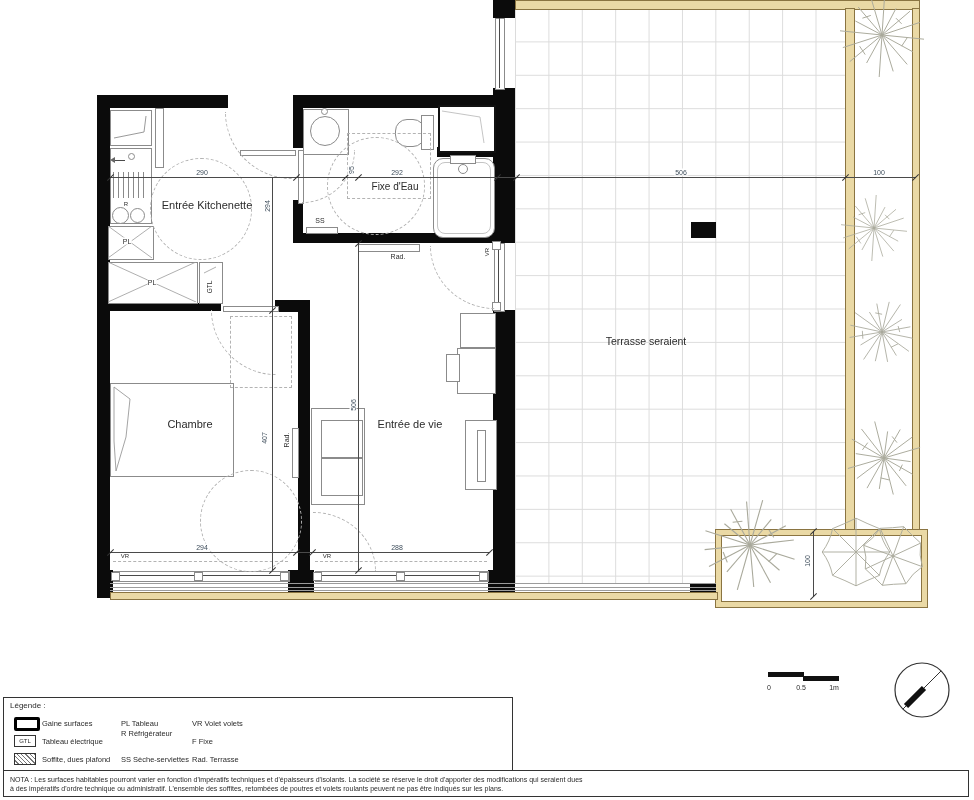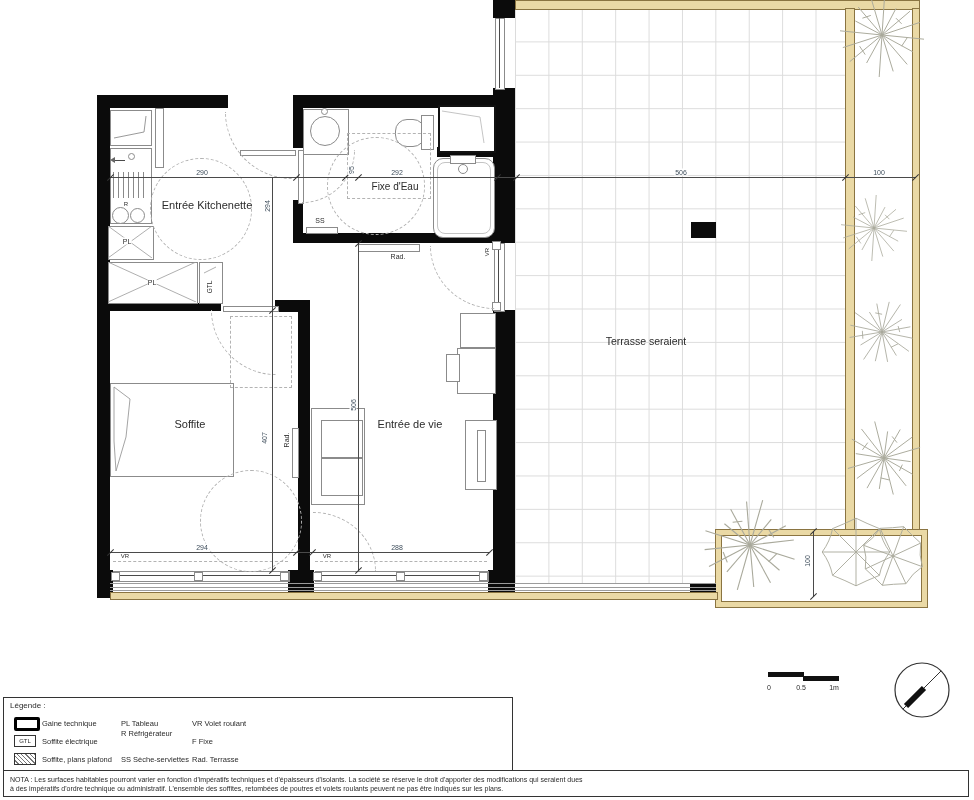--- a/index.html
+++ b/index.html
@@ -275,52 +275,52 @@
     <div class="dim" style="left:397px;top:547px">288</div>
 
     <div class="ln" style="left:813px;top:531px;width:1px;height:66px"></div>
     <div class="tick" style="left:809px;top:531px"></div>
     <div class="tick" style="left:809px;top:596px"></div>
     <div class="dimv" style="left:807px;top:561px">100</div>
   </div>
 
   <div class="rlabel" style="left:207px;top:205px">Entrée Kitchenette</div>
   <div class="rlabel" style="left:395px;top:186px;font-size:10px">Fixe d'Eau</div>
-  <div class="rlabel" style="left:190px;top:424px">Soffite</div>
+  <div class="rlabel" style="left:190px;top:424px">Chambre</div>
   <div class="rlabel" style="left:410px;top:424px">Entrée de vie</div>
   <div class="rlabel" style="left:646px;top:341px;font-size:10.5px">Terrasse seraient</div>
 
   <div>
     <div class="abs" style="left:768px;top:672px;width:36px;height:5px;background:#111"></div>
     <div class="abs" style="left:803px;top:676px;width:36px;height:5px;background:#111"></div>
     <div class="slabel" style="left:769px;top:687px">0</div>
     <div class="slabel" style="left:801px;top:687px">0.5</div>
     <div class="slabel" style="left:834px;top:687px">1m</div>
   </div>
   <svg class="abs" style="left:893px;top:661px" width="58" height="58">
     <circle cx="29" cy="29" r="27" fill="#fff" stroke="#333" stroke-width="1.2"></circle>
     <line x1="10" y1="48" x2="48" y2="10" stroke="#333" stroke-width="1"></line>
     <line x1="13" y1="45" x2="31" y2="27" stroke="#111" stroke-width="6"></line>
   </svg>
 
   <div class="legendbox">
     <div class="legrow" style="left:6px;top:4px;font-size:8px">Légende :</div>
 
     <div class="abs" style="left:10px;top:19px;width:20px;height:8px;border:3px solid #000;border-radius:2px;background:#fff"></div>
-    <div class="legrow" style="left:38px;top:22px">Gaine technique</div>
+    <div class="legrow" style="left:38px;top:22px">Gaine surfaces</div>
     <div class="legrow" style="left:117px;top:22px">PL  Tableau</div>
-    <div class="legrow" style="left:188px;top:22px">VR Volet roulant</div>
+    <div class="legrow" style="left:188px;top:22px">VR Volet volets</div>
 
     <div class="abs" style="left:10px;top:37px;width:20px;height:10px;border:1px solid #333;font-size:6px;text-align:center;line-height:10px;background:#fff">GTL</div>
-    <div class="legrow" style="left:38px;top:40px">Soffite électrique</div>
+    <div class="legrow" style="left:38px;top:40px">Tableau électrique</div>
     <div class="legrow" style="left:117px;top:32px">R Réfrigérateur</div>
     <div class="legrow" style="left:188px;top:40px">F Fixe</div>
 
     <div class="abs" style="left:10px;top:55px;width:20px;height:10px;border:1px solid #333;background:repeating-linear-gradient(45deg,transparent 0 2px,#777 2px 3px)"></div>
-    <div class="legrow" style="left:38px;top:58px">Soffite, plans plafond</div>
+    <div class="legrow" style="left:38px;top:58px">Soffite, dues plafond</div>
     <div class="legrow" style="left:117px;top:58px">SS Sèche-serviettes</div>
     <div class="legrow" style="left:188px;top:58px">Rad. Terrasse</div>
   </div>
 
   <div class="notabox">
     <div>NOTA : Les surfaces habitables pourront varier en fonction d'impératifs techniques et d'épaisseurs d'isolants. La société se réserve le droit d'apporter des modifications qui seraient dues</div>
     <div>à des impératifs d'ordre technique ou administratif. L'ensemble des soffites, retombées de poutres et volets roulants peuvent ne pas être indiqués sur les plans.</div>
   </div>
 
 </div>

